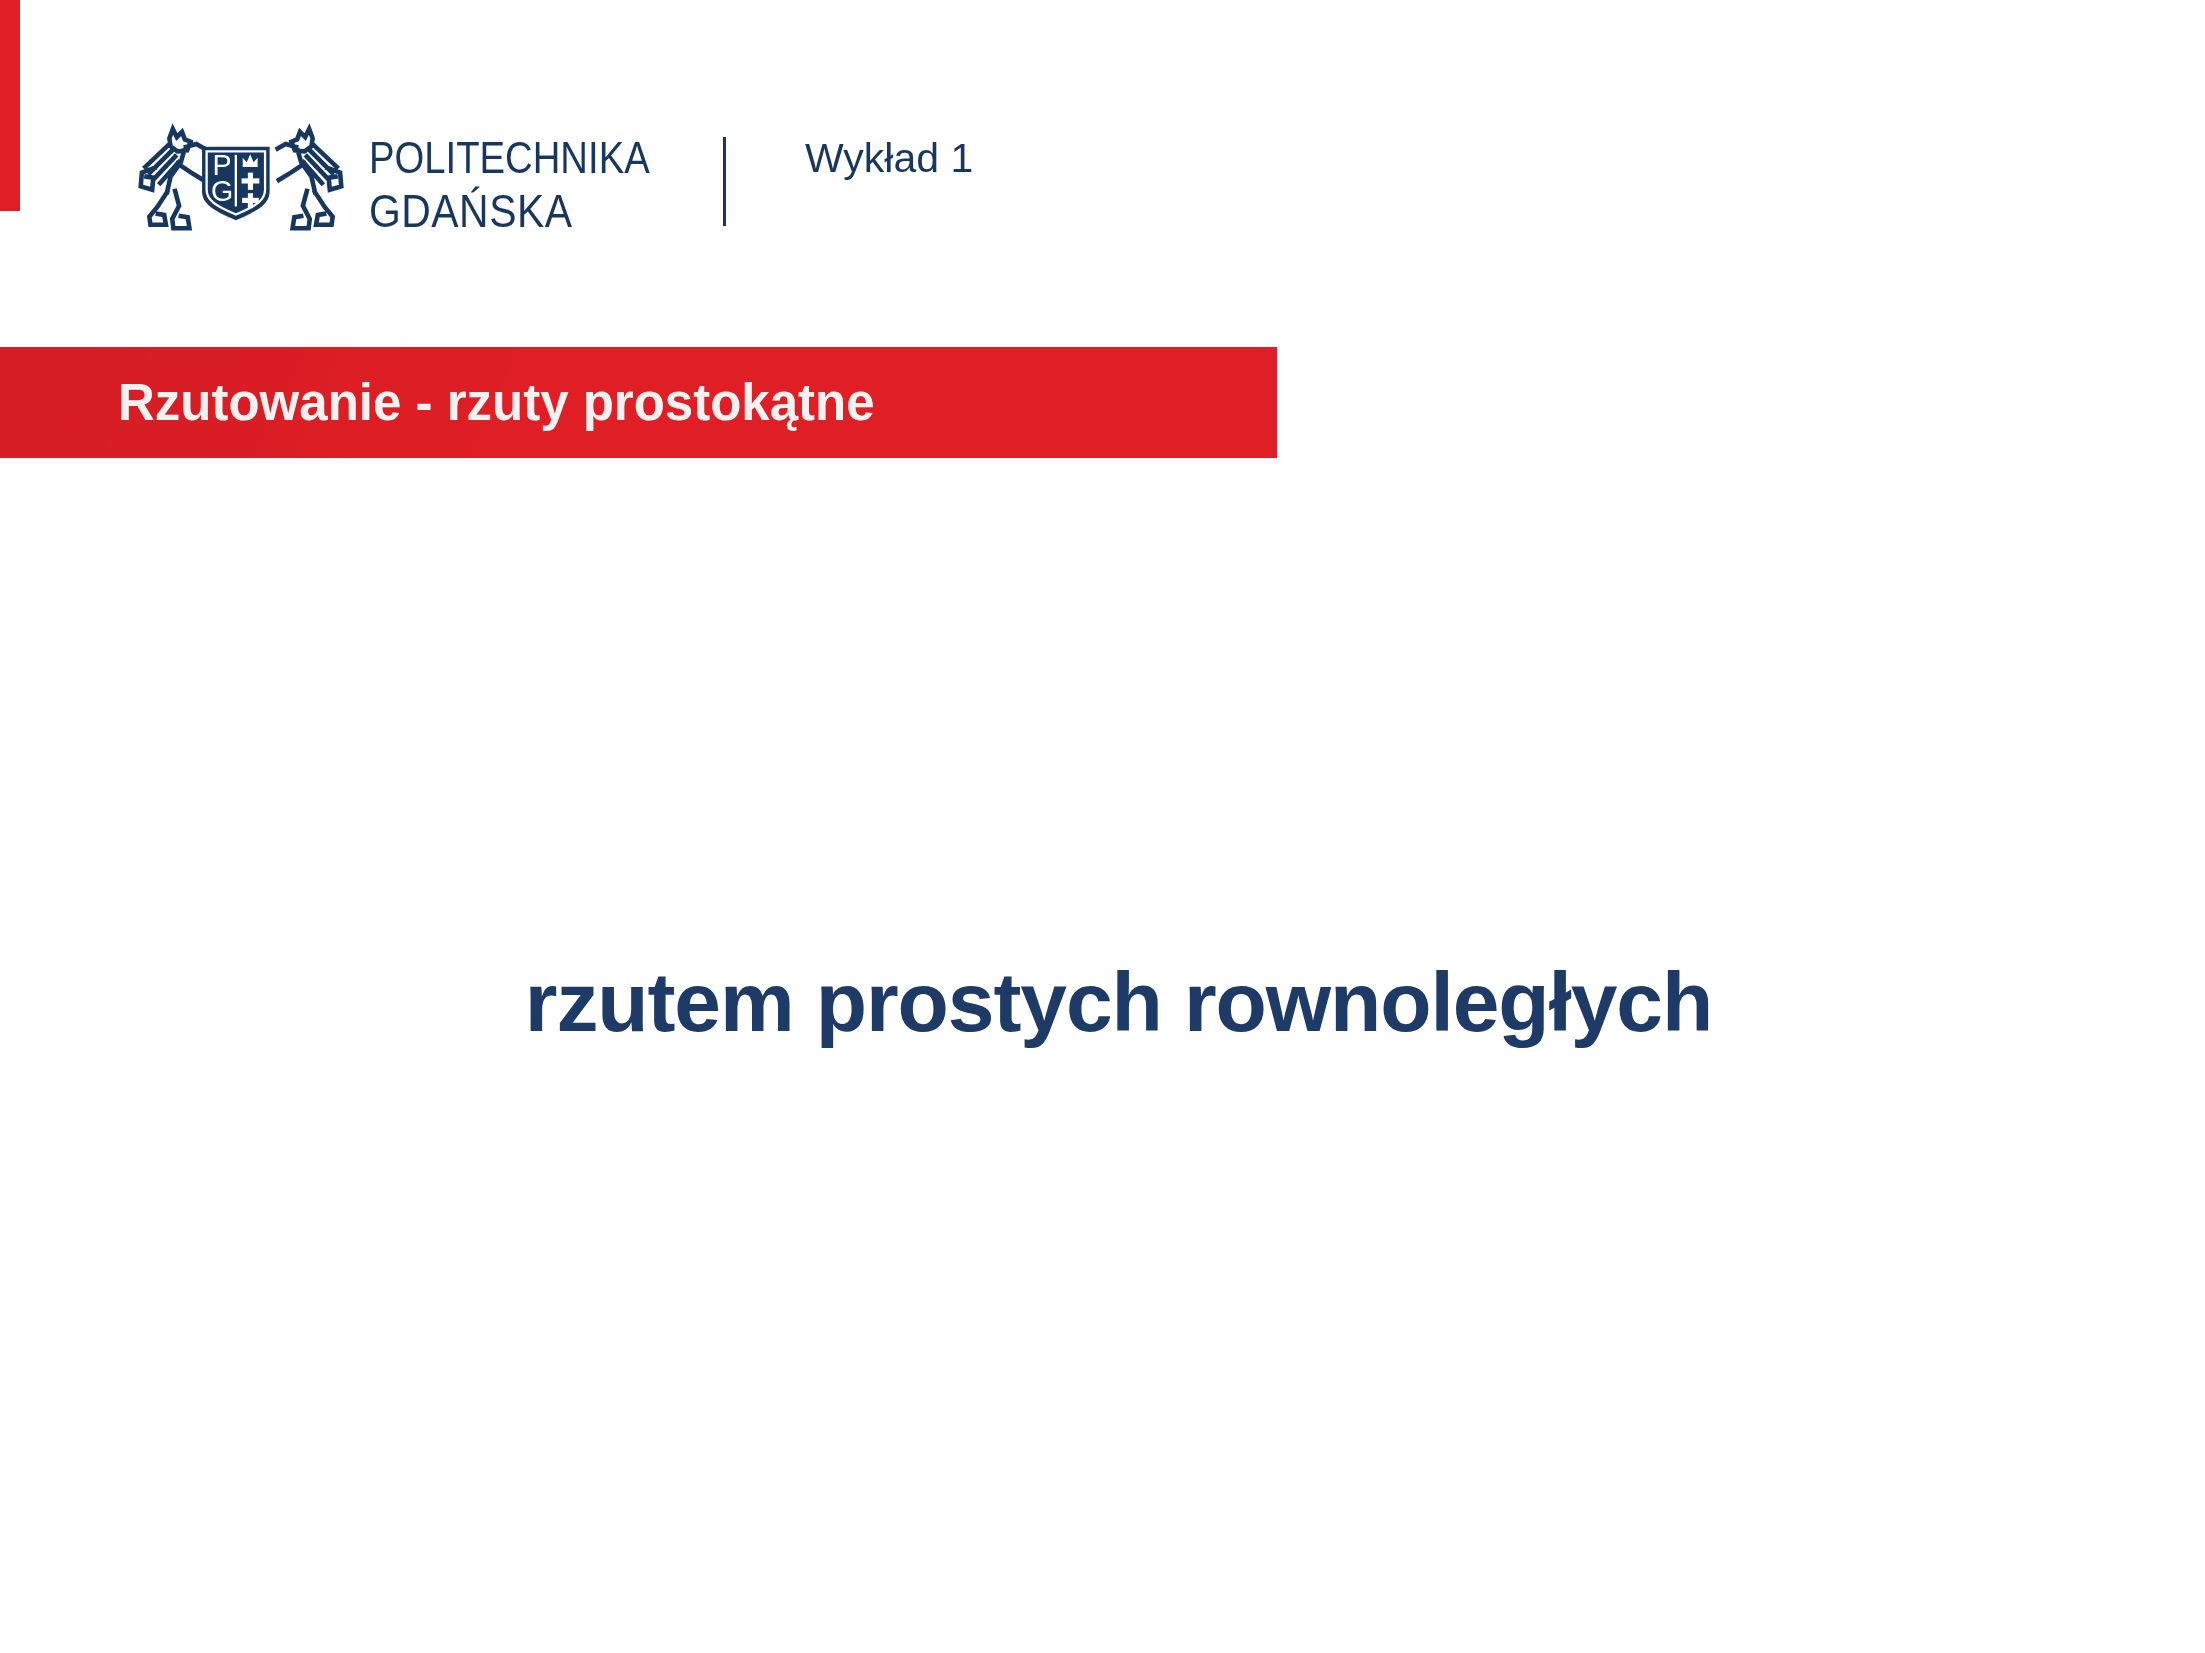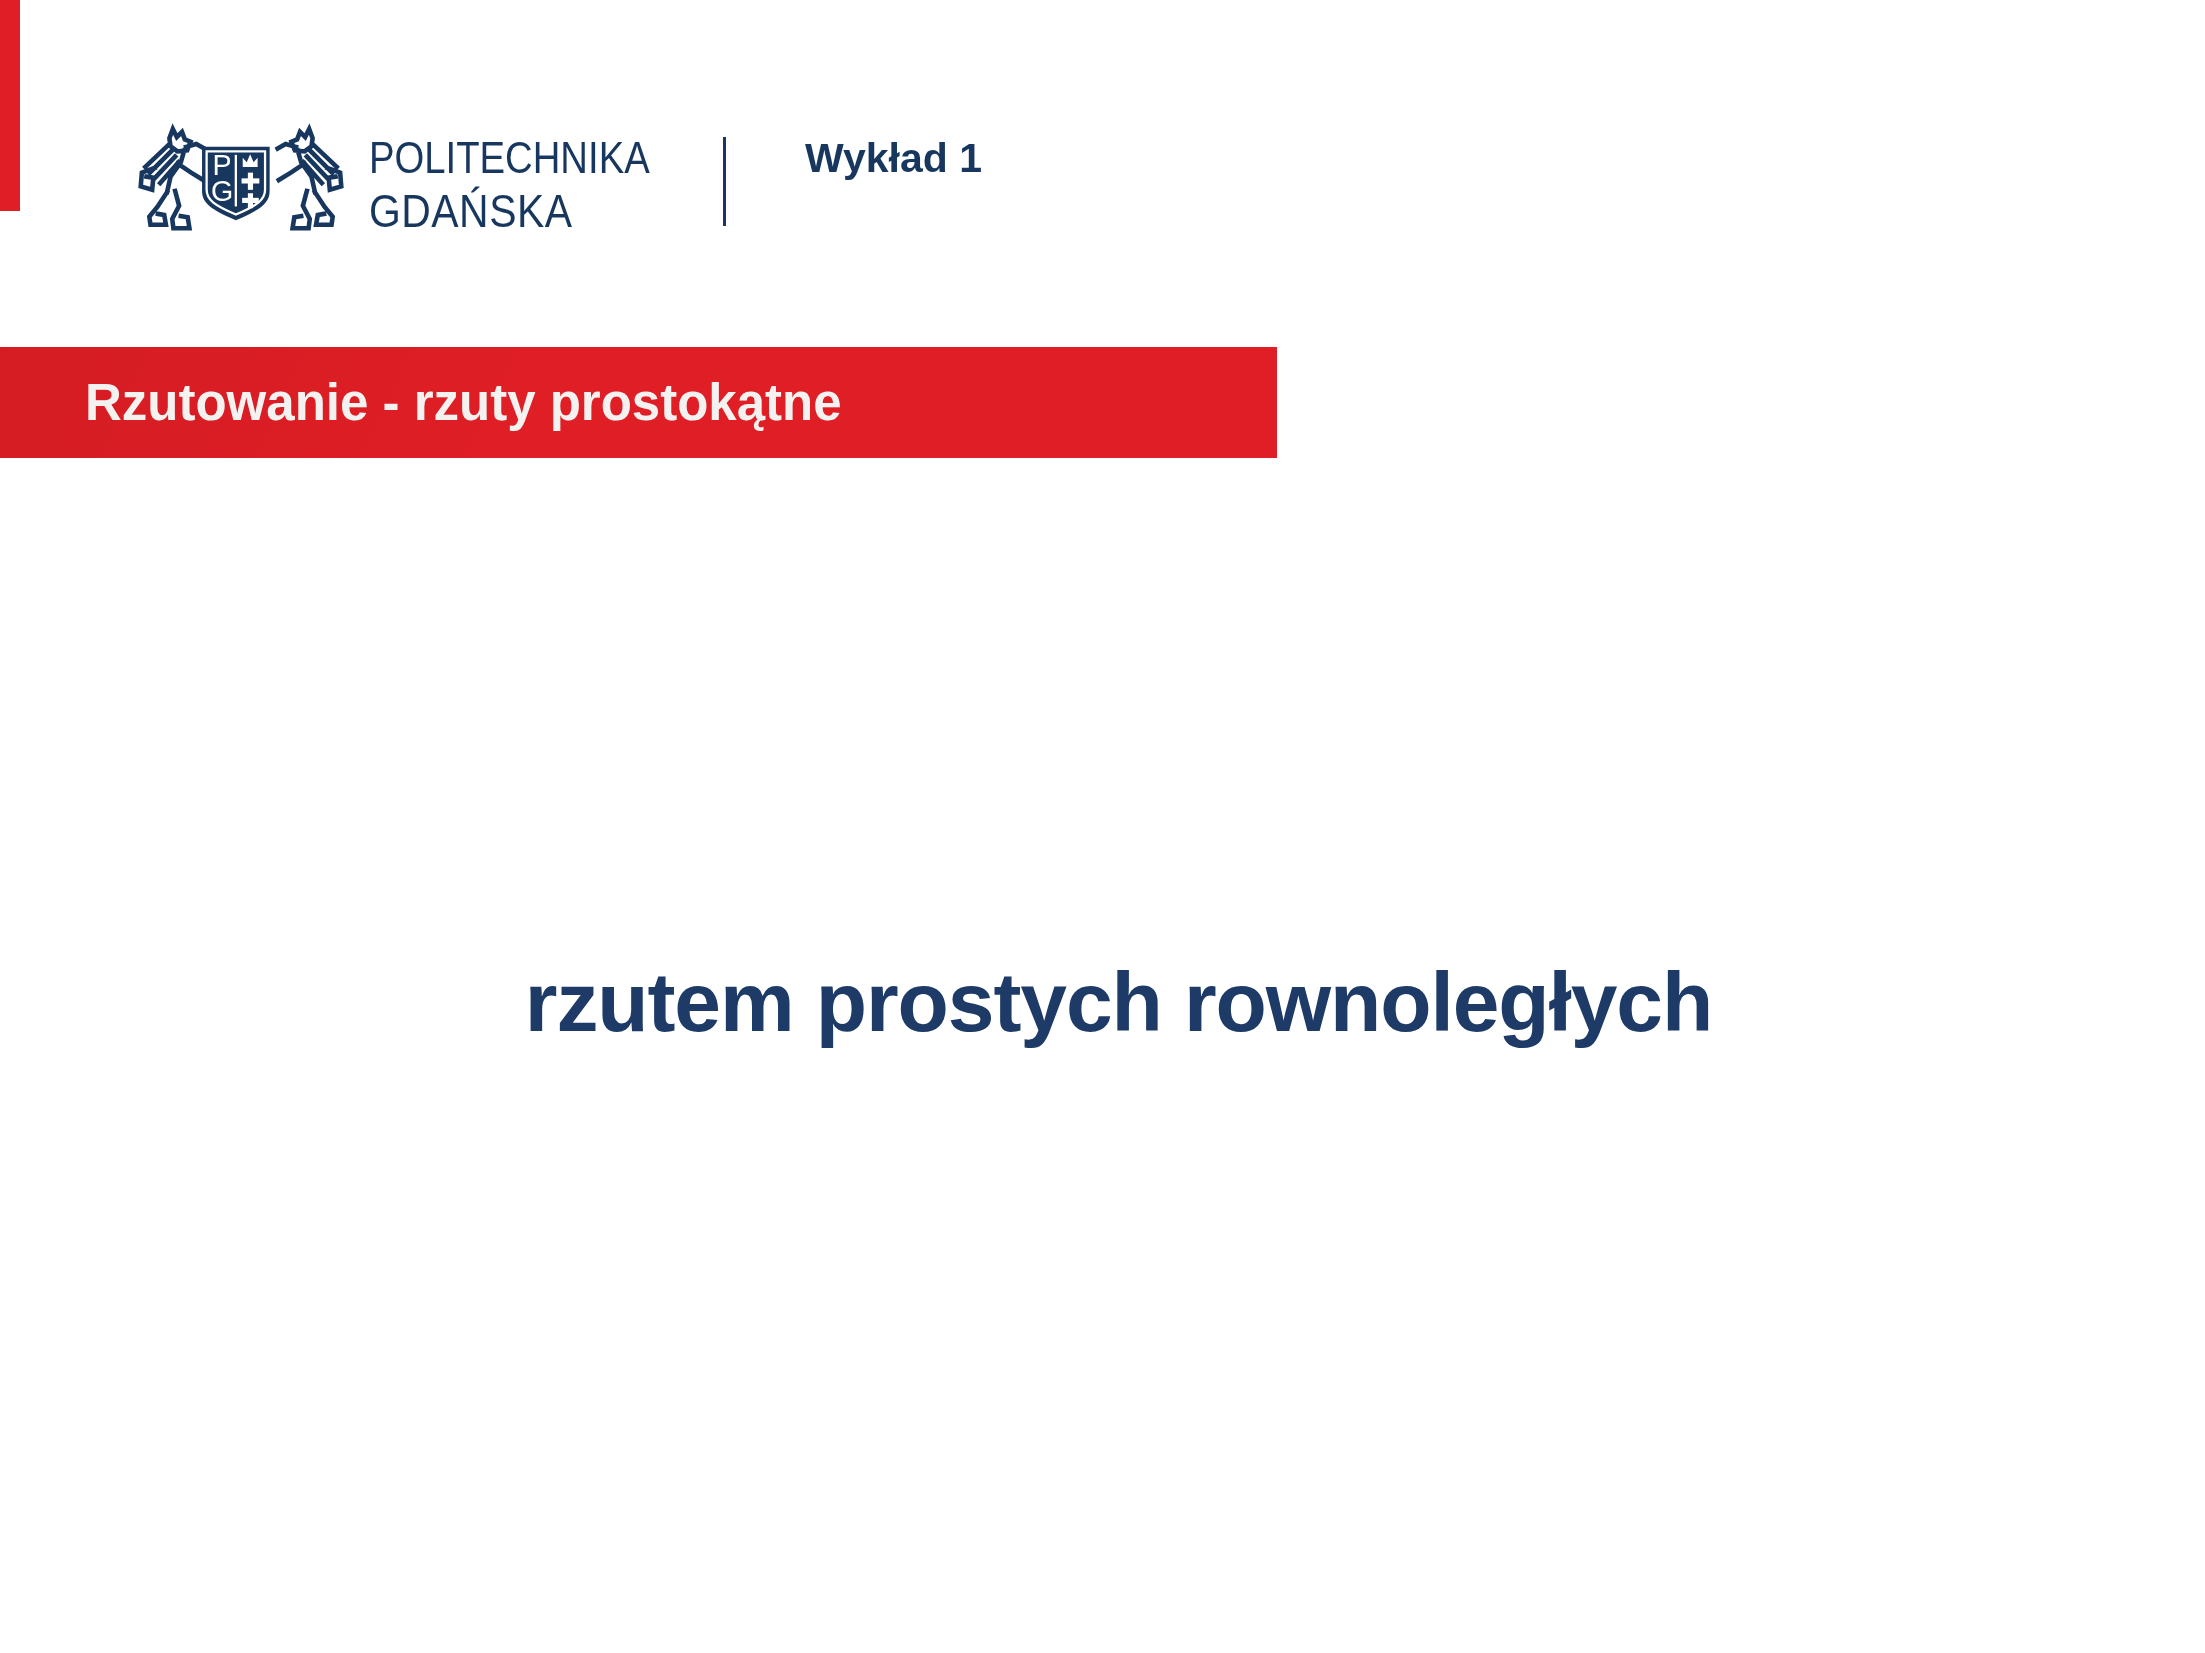--- a/index.html
+++ b/index.html
@@ -50,35 +50,35 @@
   
   .header-divider{
     position:absolute;left:723px;top:137px;
     width:2.9px;height:89px;
     background:var(--navy,#17375e);
   }
   
   .lecture{
     position:absolute;left:805px;top:129px;
     color:var(--navy,#17375e);
-    font-weight:bold;
+    font-weight:normal;
     font-size:41px;
     line-height:59px;
     white-space:nowrap;
   }
   
   .banner{
     position:absolute;left:0;top:347px;
     width:1277px;height:111px;
     background:var(--red,#e01e25);
     background-image:linear-gradient(115deg, rgba(0,0,0,0.05) 0%, rgba(0,0,0,0) 45%);
     display:flex;align-items:center;
   }
   .banner-title{
-    margin-left:85px;
+    margin-left:118px;
     color:var(--banner_text,#f4f2f1);
     font-weight:bold;
     font-size:51px;
     white-space:nowrap;
   }
   
   .main-text{
     position:absolute;left:0;right:0;top:950px;
     text-align:center;
     color:var(--text_navy,#1d3b66);

